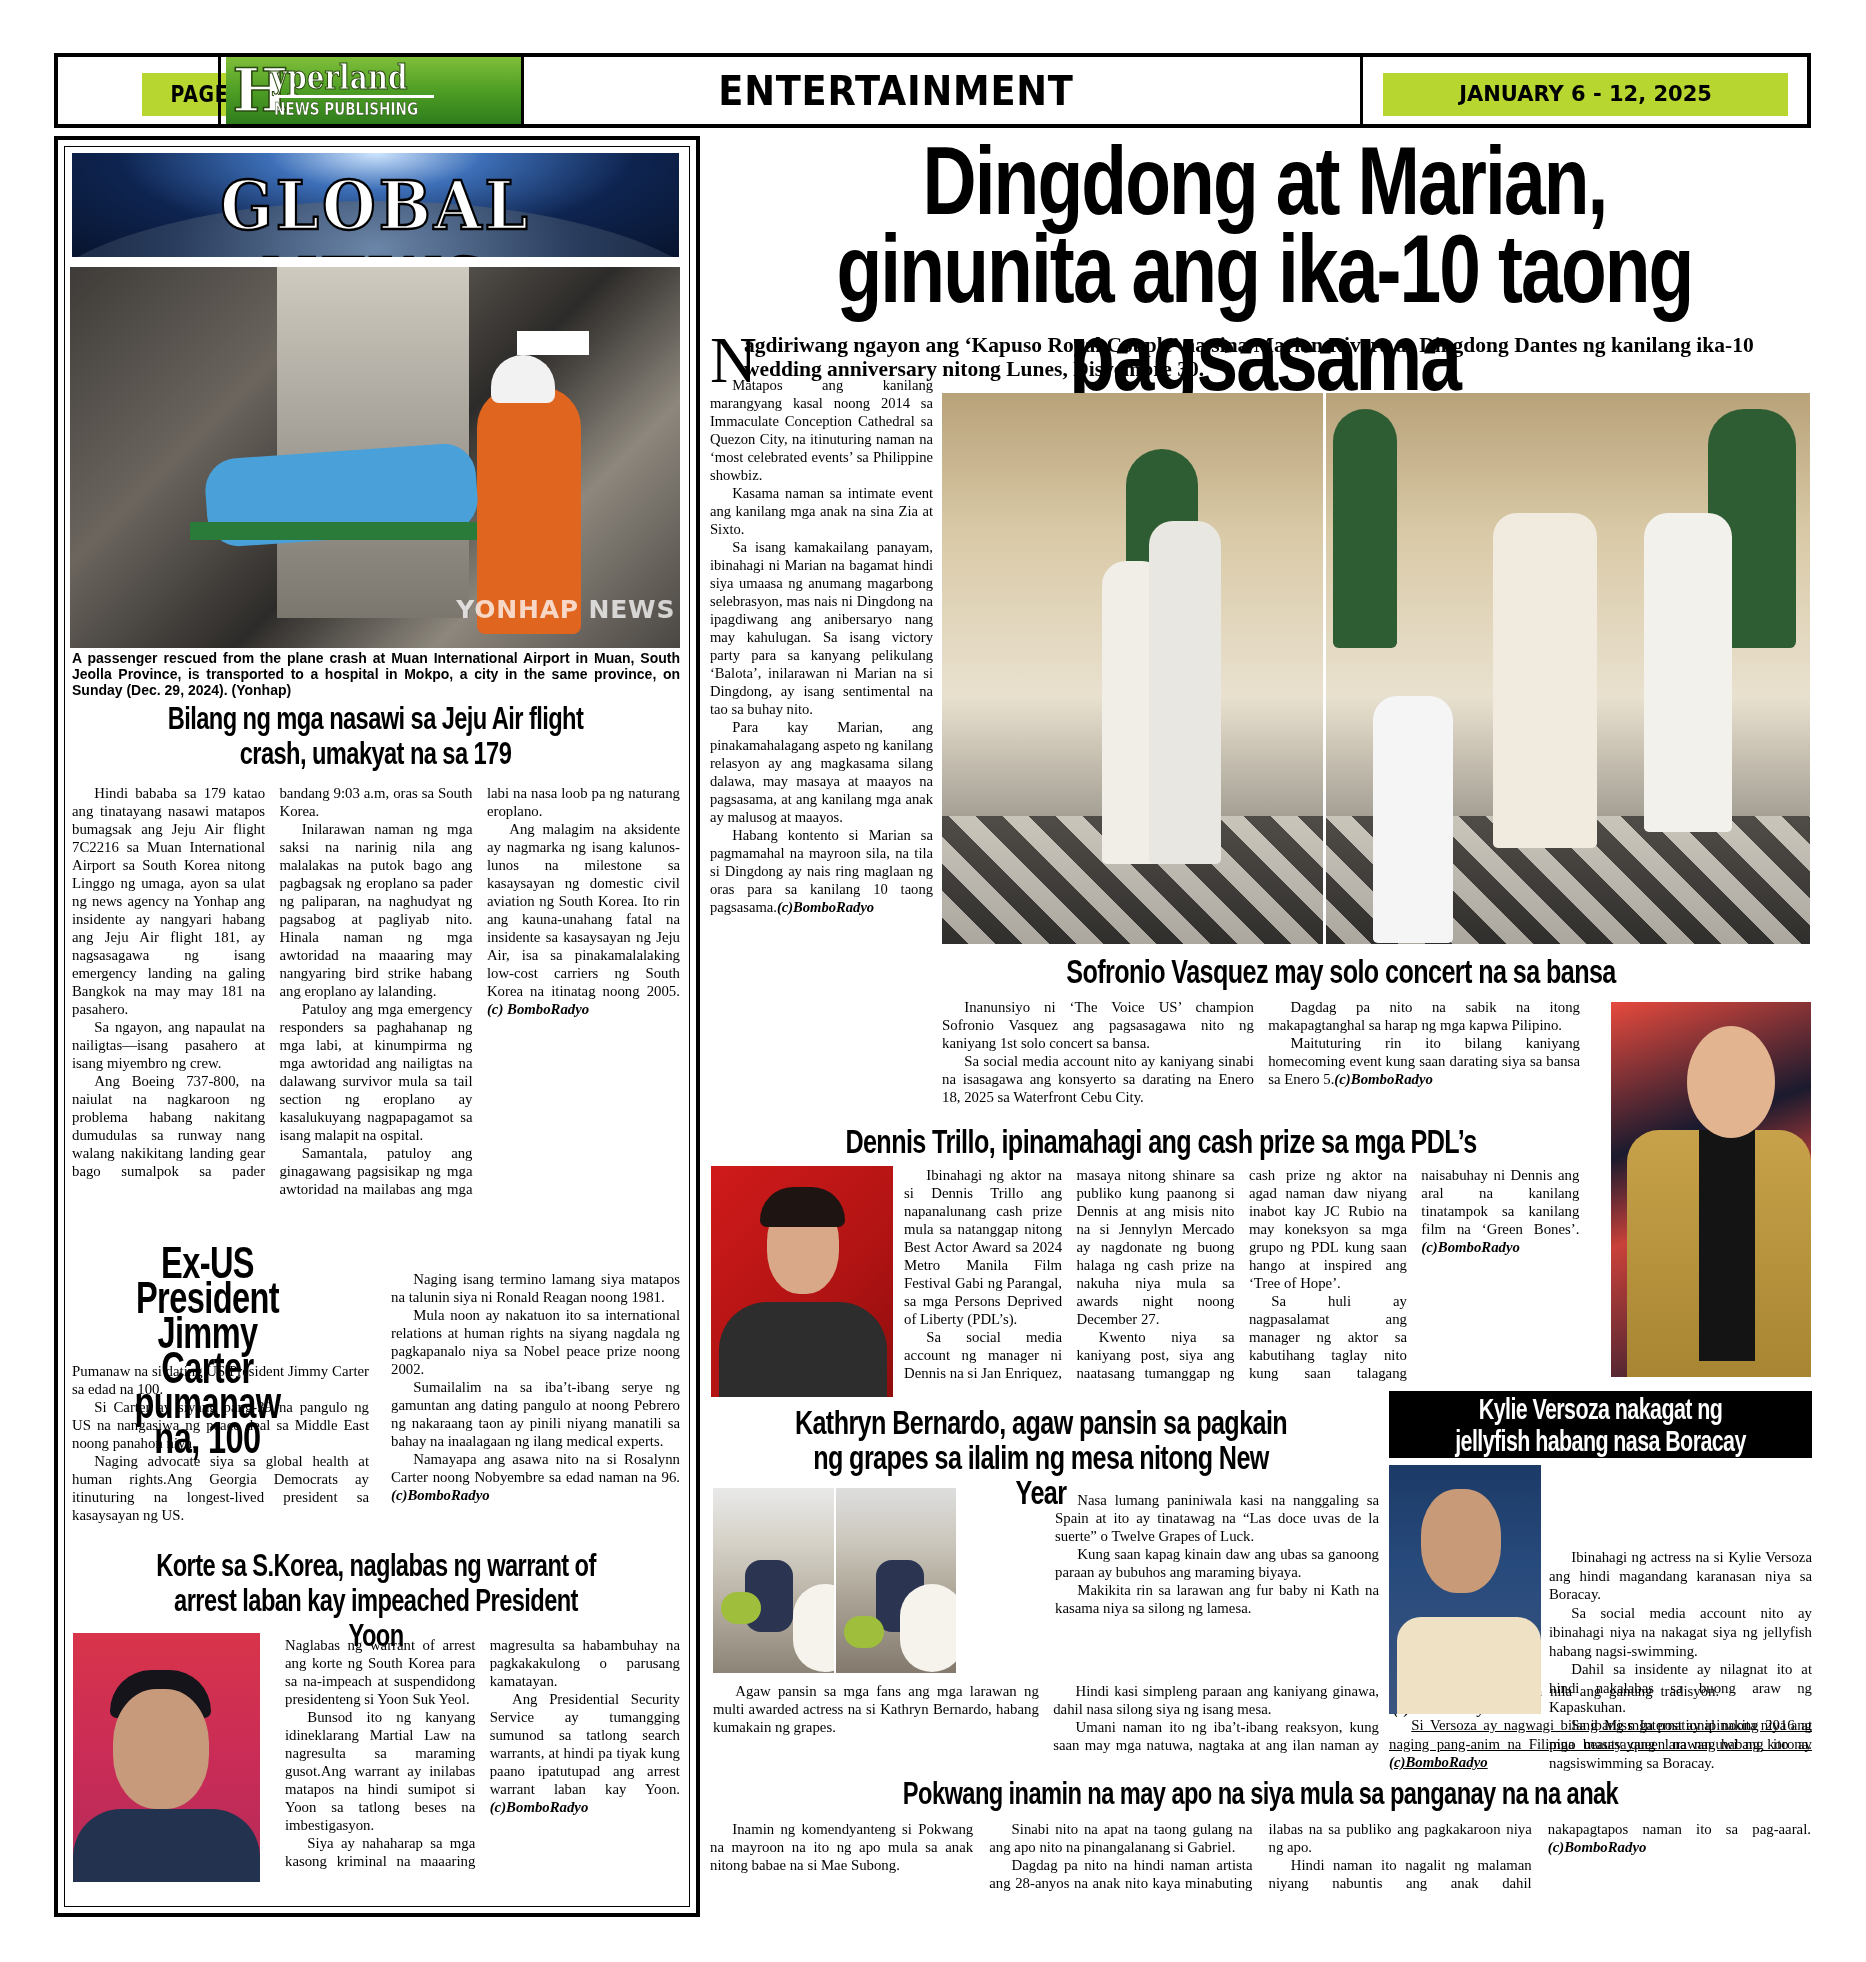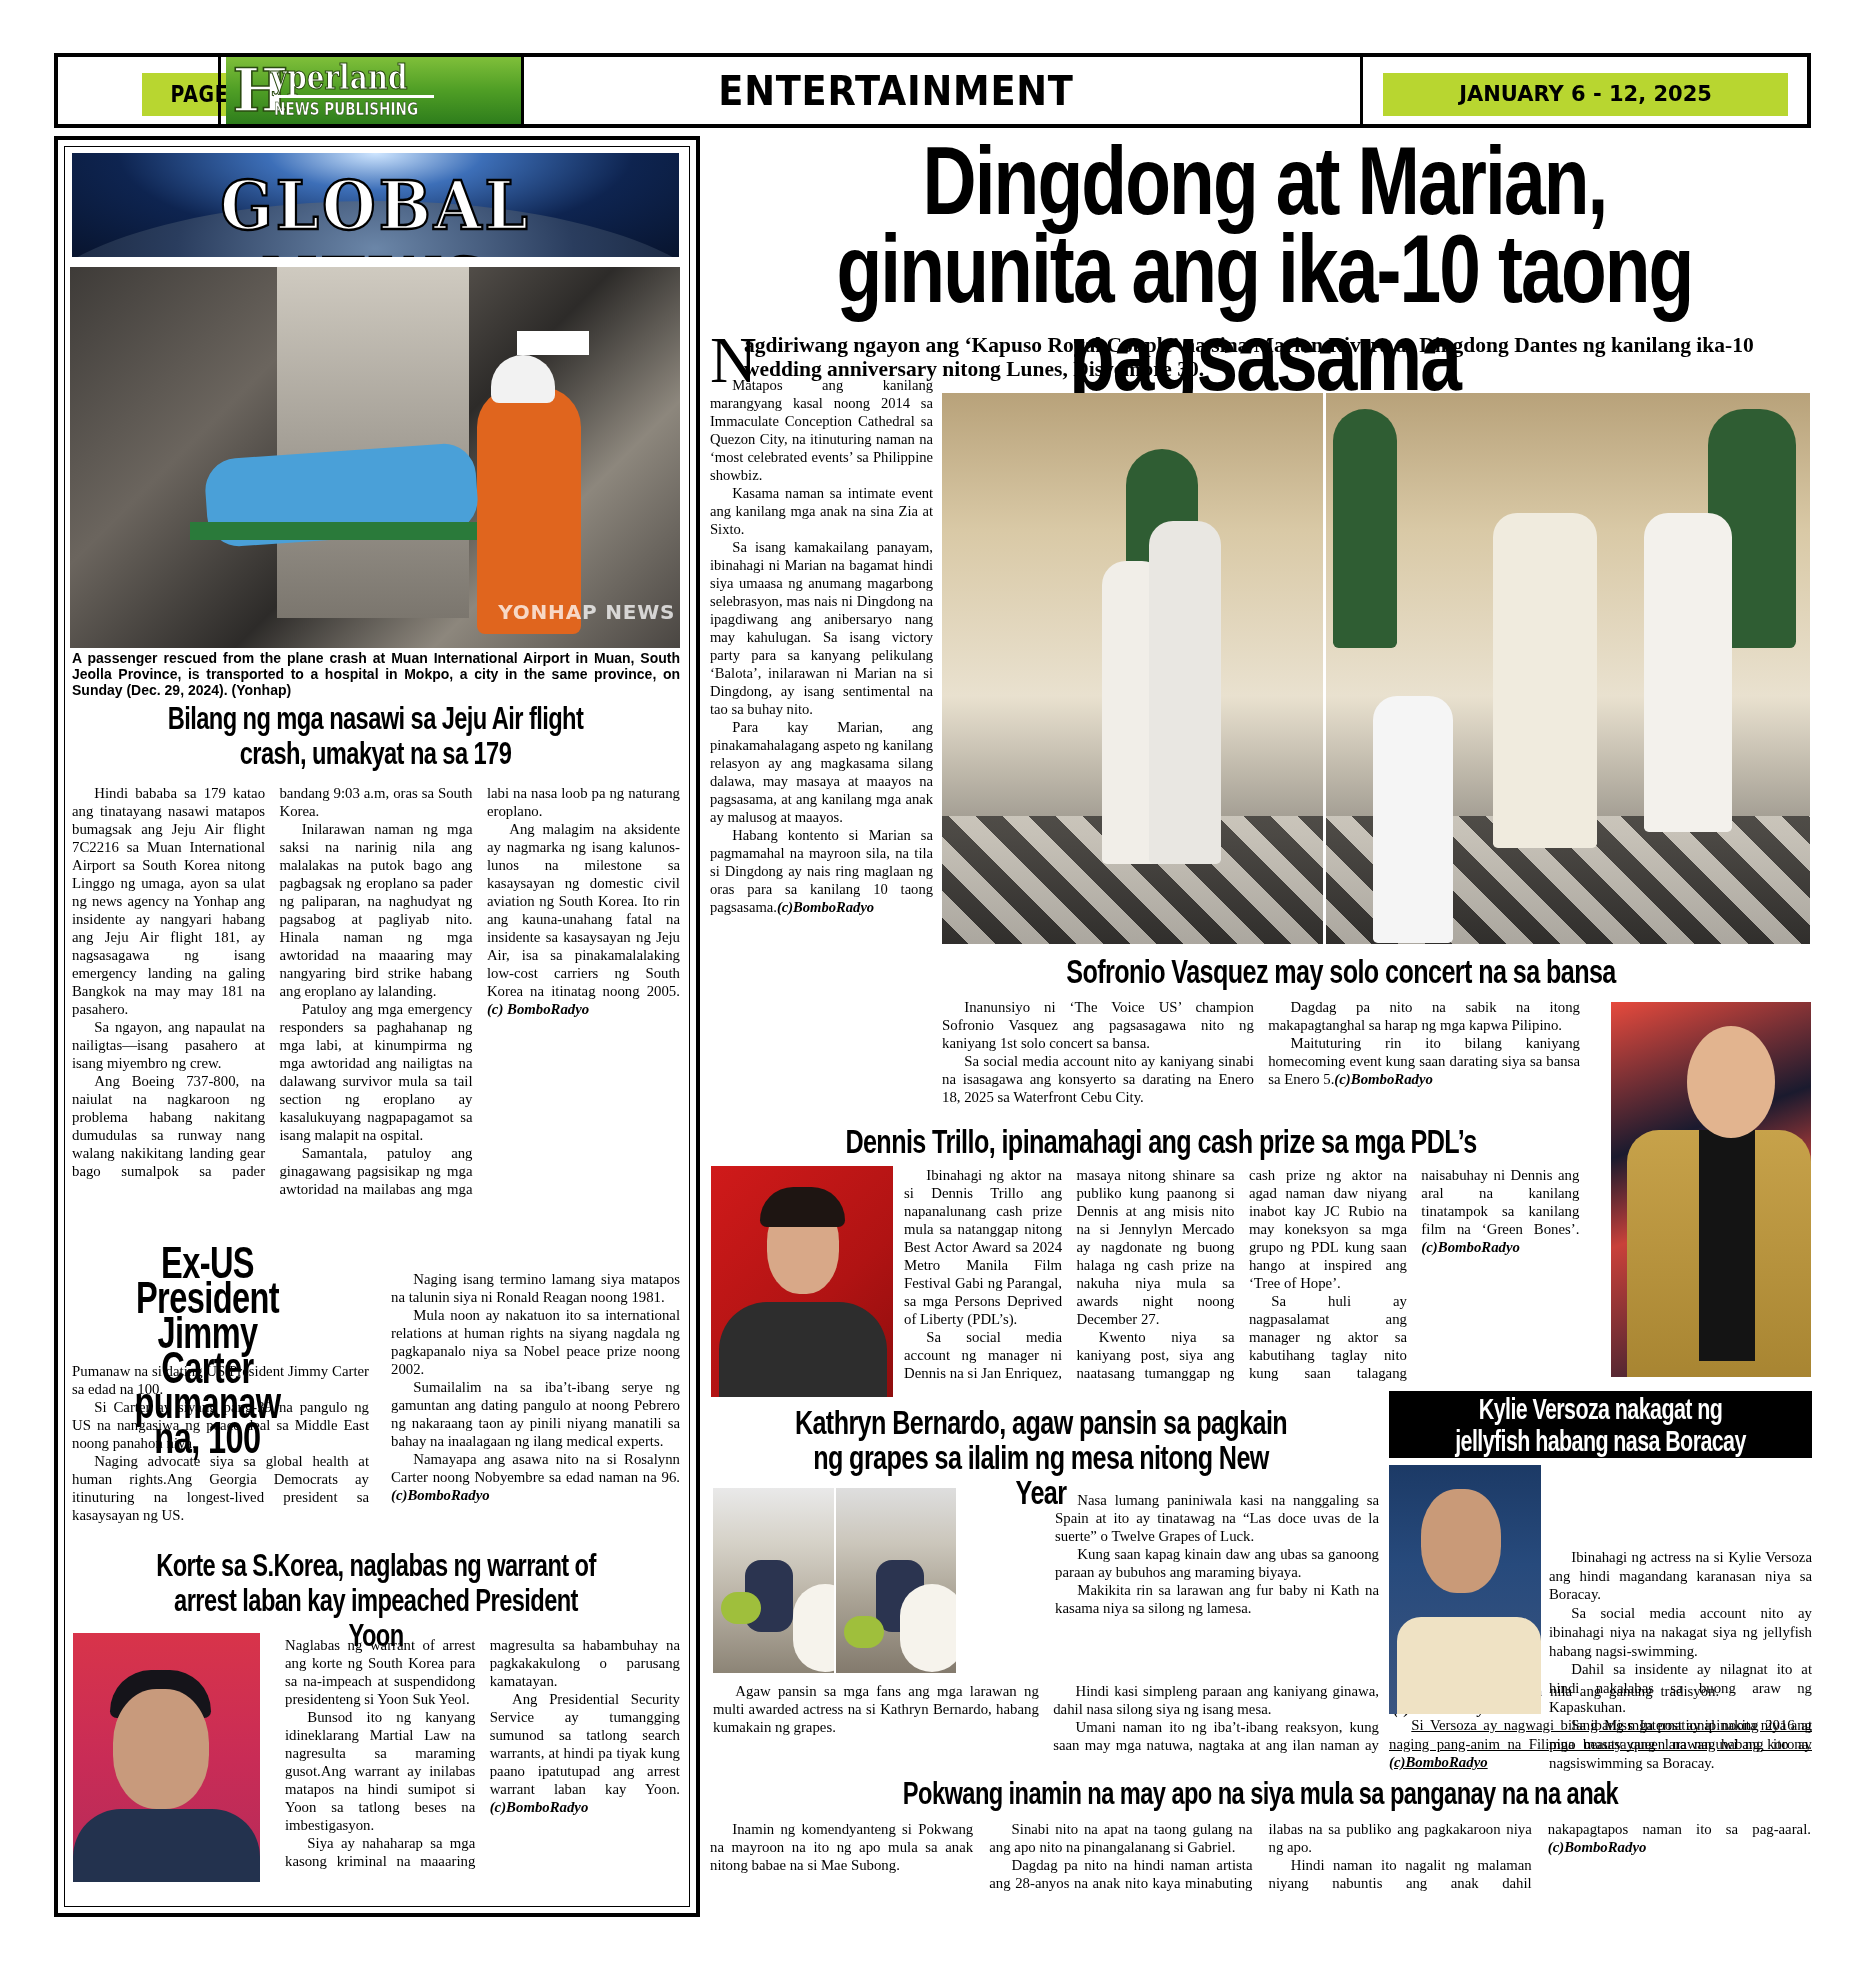--- a/index.html
+++ b/index.html
@@ -29,21 +29,21 @@
   .global-banner .earth { position: absolute; left: -48px; top: 48px; width: 702px; height: 239px; border-radius: 50%; background: radial-gradient(ellipse at 50% 20%, #6b86a8 0%, #2a3d5e 40%, #121c30 80%); }
   .global-title { position: absolute; left: 0; top: 14.4px; width: 100%; text-align: center; font-family: "DejaVu Serif", serif; font-weight: bold; font-size: 67px; color: #fff; -webkit-text-stroke: 2.4px #000; letter-spacing: 3.2px; line-height: 77px; transform: scaleX(0.92); }
 
   .photo { background: #888; overflow: hidden; }
   .crash-photo { left: 70px; top: 267px; width: 610px; height: 381px; background: linear-gradient(135deg, #3e3b38 0%, #6b655e 30%, #2d2b29 55%, #8d877d 75%, #4a4642 100%); }
   .crash-photo .door { position: absolute; left: 207px; top: 0; width: 192px; height: 351px; background: linear-gradient(180deg, #cfcac0, #7b766e); }
   .crash-photo .blanket { position: absolute; left: 136px; top: 184px; width: 271px; height: 88px; border-radius: 32px; background: #4aa0d8; transform: rotate(-4deg); }
   .crash-photo .stretcher { position: absolute; left: 120px; top: 255px; width: 287px; height: 17.6px; background: #2a7a3a; }
   .crash-photo .person { position: absolute; left: 407px; top: 120px; width: 104px; height: 247px; background: #e0651e; border-radius: 40px 40px 8px 8px; }
   .crash-photo .helmet { position: absolute; left: 421px; top: 88px; width: 64px; height: 48px; background: #f2f2f2; border-radius: 32px 32px 8px 8px; }
-  .crash-photo .wm { position: absolute; right: 4.8px; bottom: 24px; color: rgba(255,255,255,0.75); font-family: "DejaVu Sans", sans-serif; font-weight: bold; font-size: 20px; letter-spacing: 0.8px; }
+  .crash-photo .wm { position: absolute; right: 4.8px; bottom: 24px; color: rgba(255,255,255,0.75); font-family: "DejaVu Sans", sans-serif; font-weight: bold; font-size: 25px; letter-spacing: 0.8px; }
   .crash-photo .sign { position: absolute; left: 447px; top: 64px; width: 72px; height: 24px; background: #fff; color: #222; font-size: 11.2px; line-height: 24px; text-align: center; font-family: "DejaVu Sans", sans-serif; }
 
   .caption { left: 72px; top: 650px; width: 608px; font-family: "Liberation Sans", sans-serif; font-weight: bold; font-size: 14px; line-height: 16px; text-align: justify; }
 
   .headline { font-family: "Liberation Sans", sans-serif; font-weight: bold; text-align: center; letter-spacing: -0.8px; transform-origin: center top; }
   .hl-condensed { transform: scaleX(0.74); }
 
   .body-text { font-family: "Liberation Serif", serif; font-size: 14.8px; line-height: 18px; text-align: justify; }
   .body-text p { text-indent: 22.3px; }
   .body-text .noindent { text-indent: 0; }

